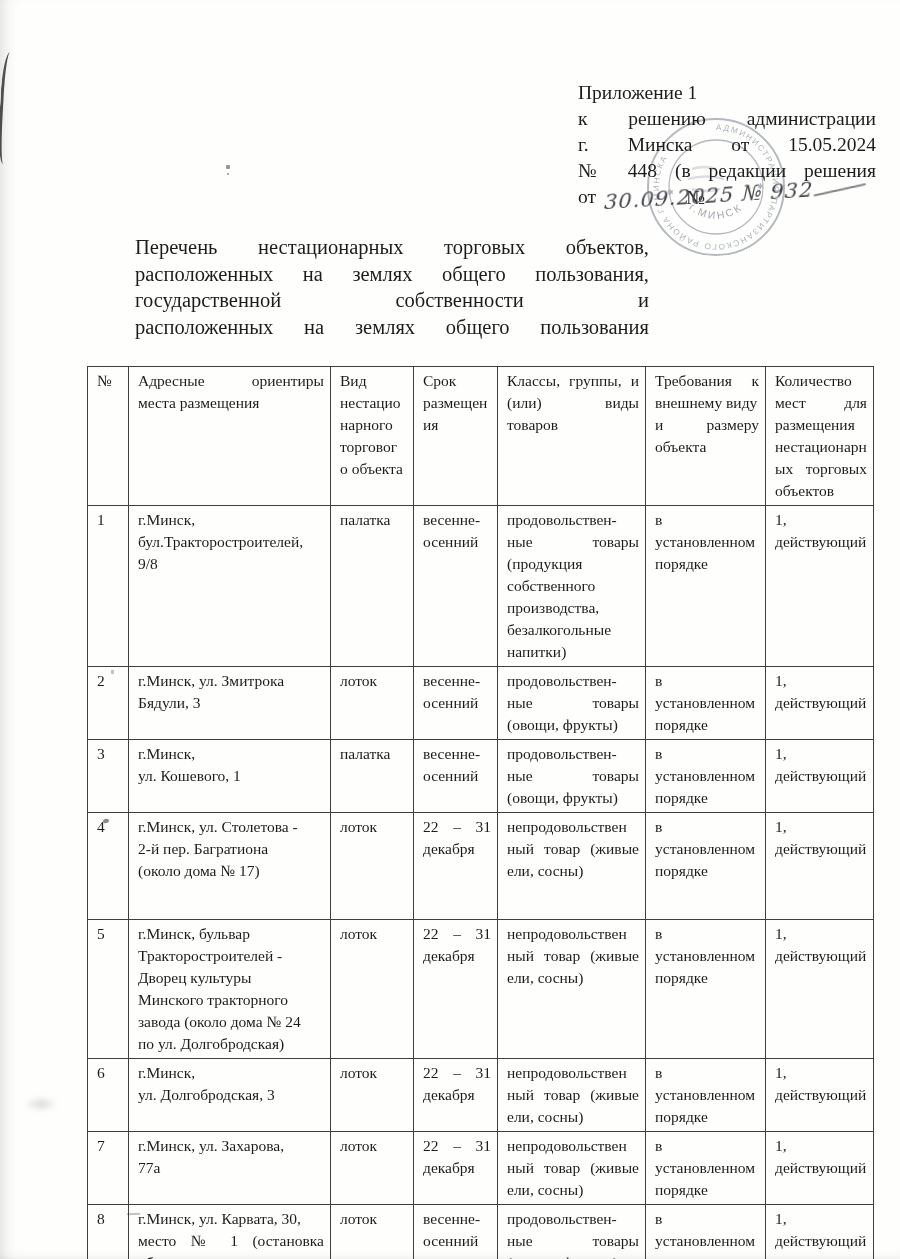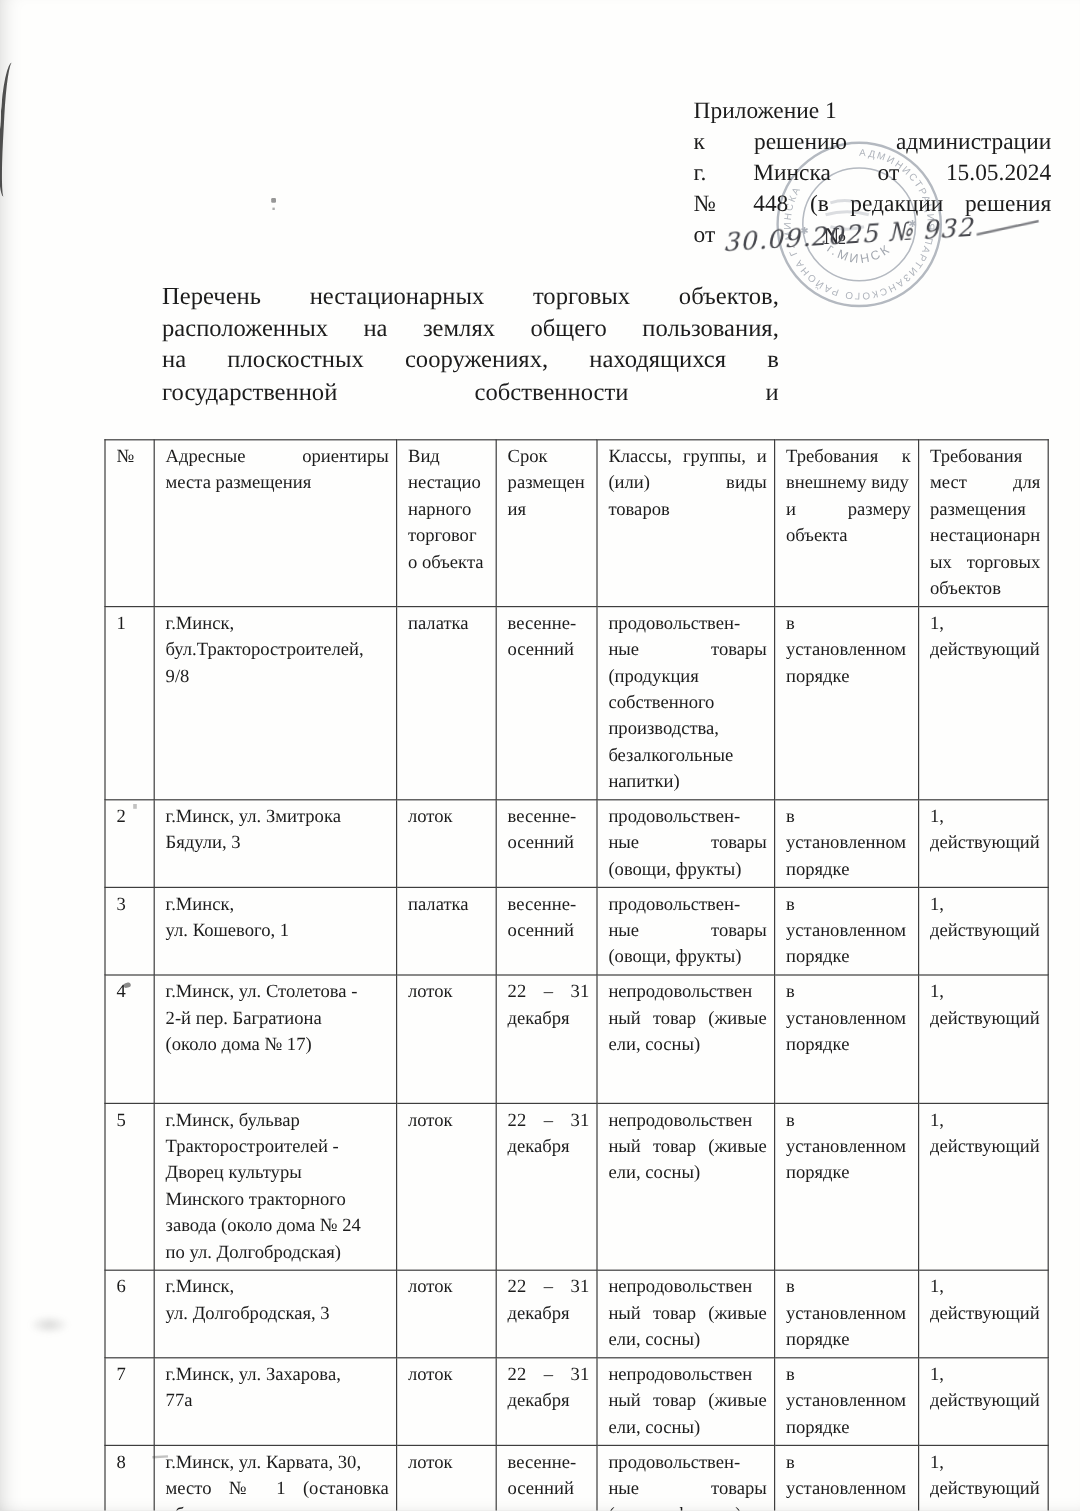--- a/index.html
+++ b/index.html
@@ -93,22 +93,22 @@
     <div class="fromline">
       <span>от</span>
       <span class="printed-no">№</span>
       <span class="hw">30.09.2025 № 932</span>
     </div>
   </div>
 
   <div class="title">
       <div class="ln j">Перечень нестационарных торговых объектов,</div>
       <div class="ln j">расположенных на землях общего пользования,</div>
-      <div class="ln j">на плоскостных сооружениях, находящихся в</div>
       <div class="ln j">государственной собственности и</div>
+      <div class="ln j">расположенных на землях общего пользования</div>
     </div>
 
   <table class="tbl">
     <colgroup>
       <col class="c0">
         <col class="c1">
         <col class="c2">
         <col class="c3">
         <col class="c4">
         <col class="c5">
@@ -140,21 +140,21 @@
             <div class="ln j">(или) виды</div>
             <div class="ln">товаров</div>
           </th>
           <th>
             <div class="ln j">Требования к</div>
             <div class="ln">внешнему виду</div>
             <div class="ln j">и размеру</div>
             <div class="ln">объекта</div>
           </th>
           <th>
-            <div class="ln">Требования</div>
+            <div class="ln">Количество</div>
             <div class="ln j">мест для</div>
             <div class="ln">размещения</div>
             <div class="ln">нестационарн</div>
             <div class="ln j">ых торговых</div>
             <div class="ln">объектов</div>
           </th>
         </tr>
     </thead>
     <tbody>
         <tr>

